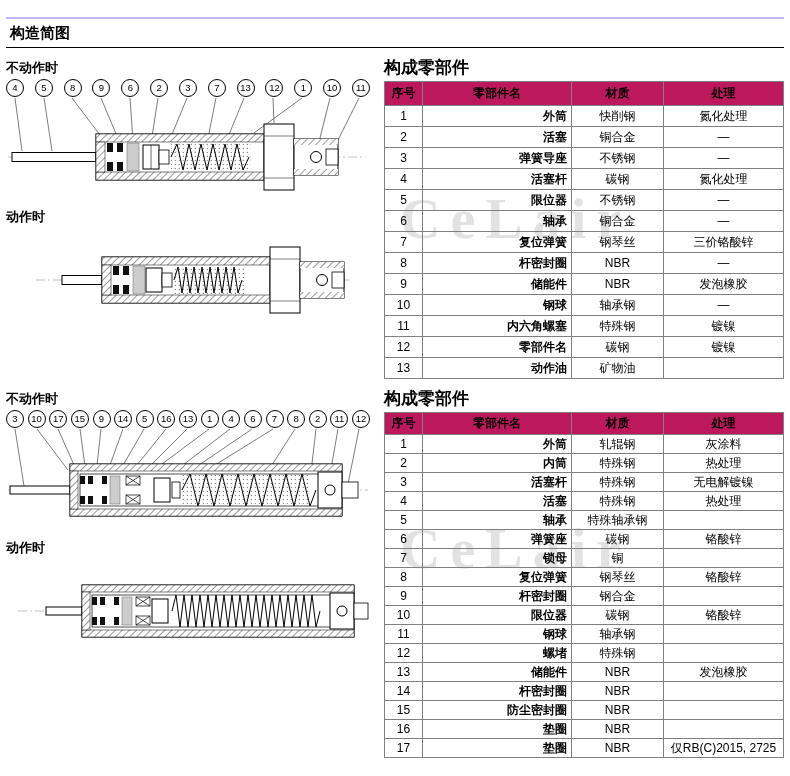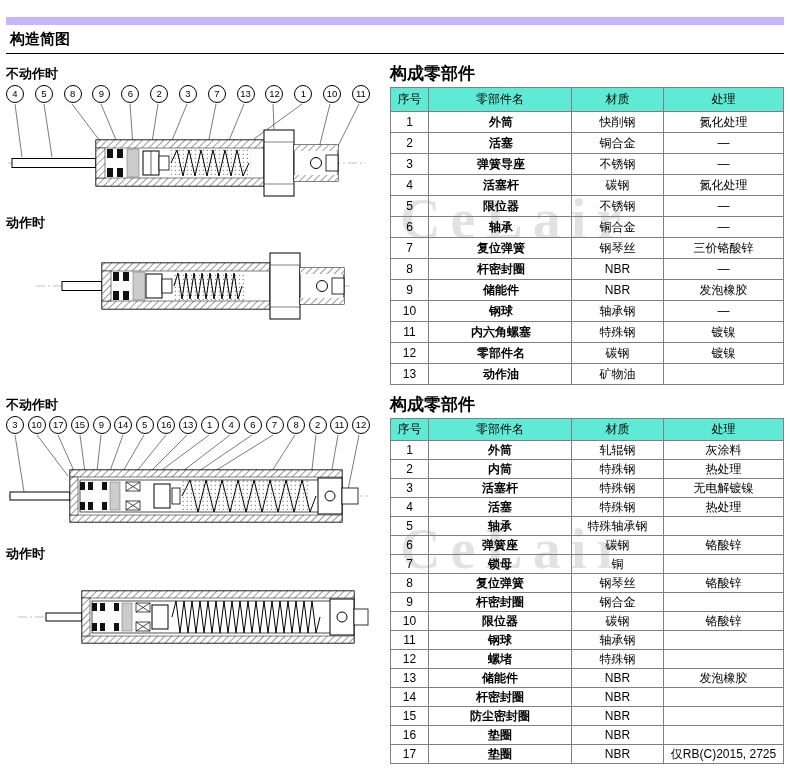--- a/index.html
+++ b/index.html
@@ -14,30 +14,30 @@
   .watermark {
     position:absolute; z-index:0; font-size:56px; font-weight:bold;
     color:#9a9a9a; opacity:0.28; letter-spacing:10px; pointer-events:none;
     white-space:nowrap; font-family:"Liberation Serif","DejaVu Serif",serif;
   }
   .wm1 { top:170px; left:400px; }
   .wm2 { top:500px; left:400px; }
 
   .page-header {
     position:relative; z-index:1;
-    border-top:8px solid #c4b5fd; border-bottom:1px solid #000;
+    border-top:2px solid #c4b5fd; border-bottom:1px solid #000;
     padding:5px 4px 4px; margin:3px 0 4px;
   }
   .page-title { font-weight:bold; font-size:15px; }
 
   .model-title {
     position:relative; z-index:1;
     font-size:16px; font-weight:bold; margin:8px 0 2px; letter-spacing:0.3px;
   }
-  .section-body { display:flex; gap:20px; align-items:flex-start; position:relative; z-index:1;margin-top:8px; }
+  .section-body { display:flex; gap:14px; align-items:flex-start; position:relative; z-index:1;margin-top:8px; }
 
   .diagrams-col { flex:0 0 364px; width:364px; }
   .state-label { font-weight:bold; font-size:13px; margin:3px 0 2px; }
   .diagram { position:relative; }
   .diagram svg { display:block; }
   .indent1 { margin-left:28px; }
   .indent2 { margin-left:10px; }
 
   .callouts {
     position:absolute; top:0; left:0; right:0; z-index:2;
@@ -48,23 +48,23 @@
     background:#fff; font-size:9.5px; line-height:16px; text-align:center;
   }
 
   .table-col { flex:1; position:relative; }
   .table-title { font-weight:bold; font-size:17px; margin:0 0 2px; }
   table.parts { width:100%; border-collapse:collapse; }
   .parts th, .parts td {
     border:1px solid #808080; font-size:12px; padding:1.5px 4px;
     text-align:center; white-space:nowrap;
   }
-  .parts th { background:#5eead4; font-weight:normal; padding:3px 4px; }
+  .parts th { background:#be185d; font-weight:bold; padding:3px 4px; }
   .parts td { height:17px; }
-  .parts td.name { text-align:center; font-weight:bold; padding-left:6px; }
+  .parts td.name { text-align:right; font-weight:bold; padding-left:6px; }
   .parts.compact td { height:13px; padding:0.5px 4px; }
   .parts.compact th { padding:2px 4px; }
   .c-no { width:38px; } .c-mat { width:92px; } .c-trt { width:120px; }
 </style>
 </head>
 <body>
 
 
 
 <svg class="defs" width="0" height="0" aria-hidden="true">

